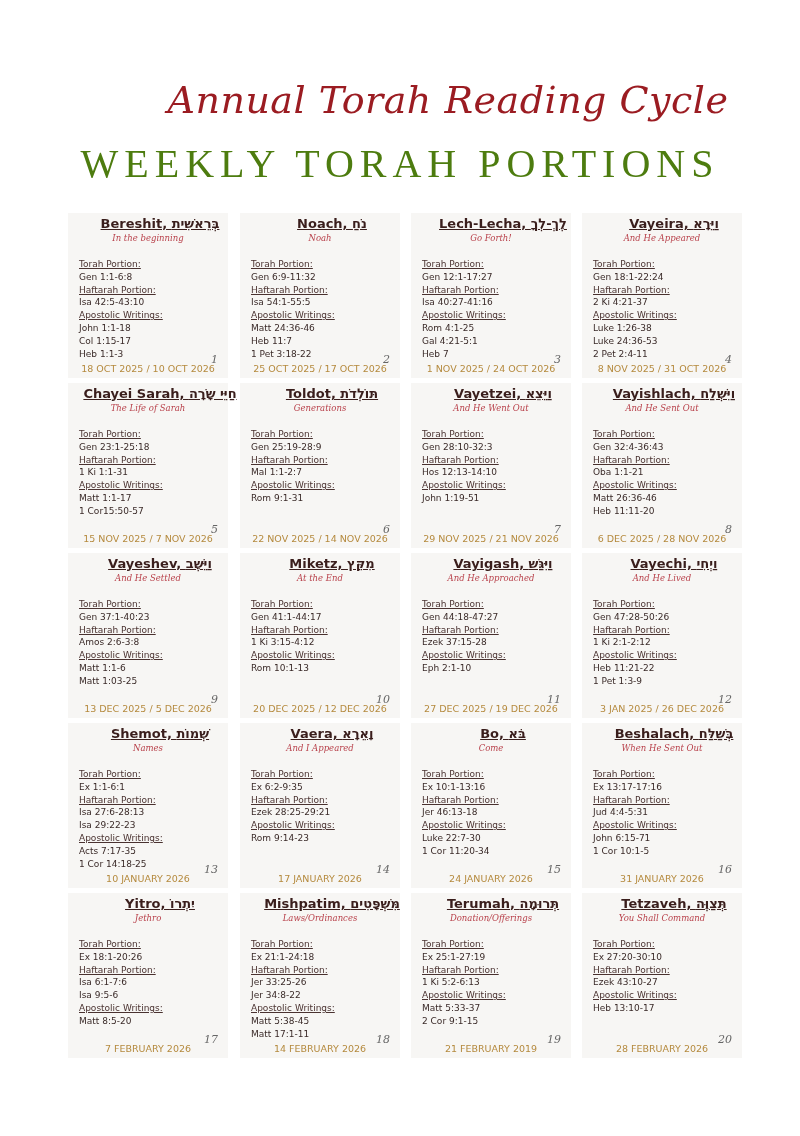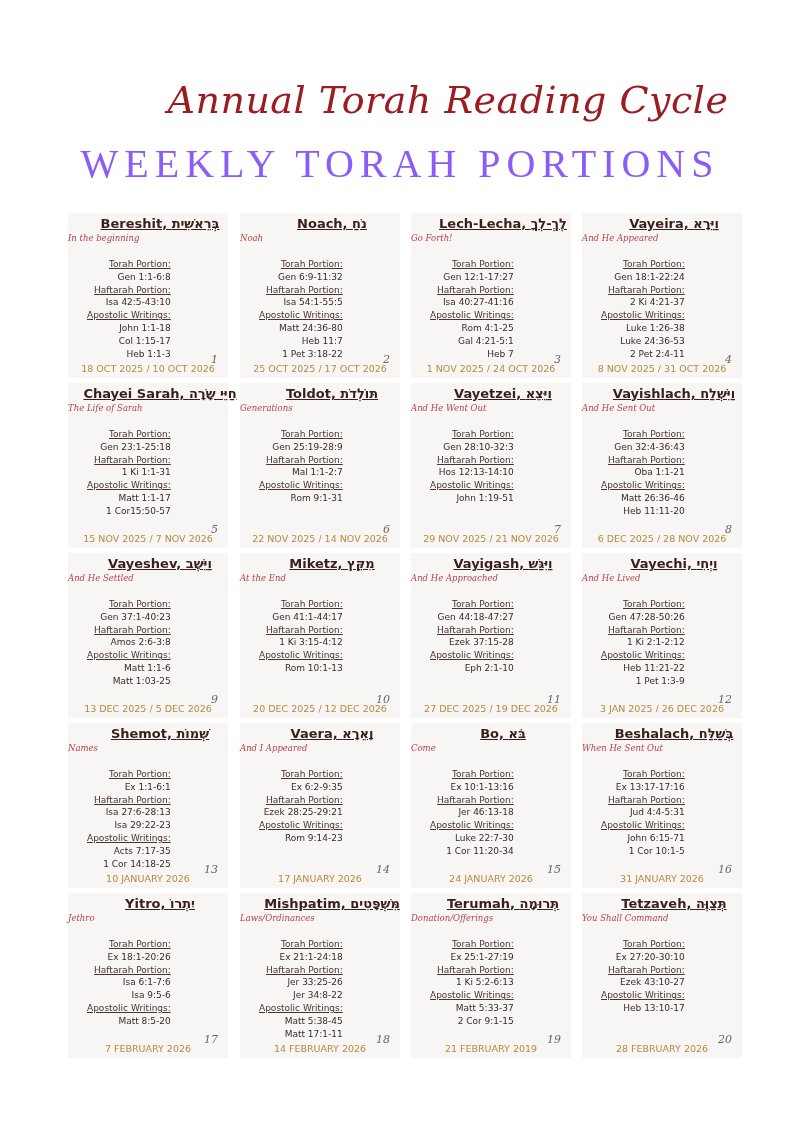--- a/index.html
+++ b/index.html
@@ -1,25 +1,25 @@
 <!DOCTYPE html>
 <html><head>
 <meta charset="utf-8">
 <style>
   html,body{margin:0;padding:0;background:#ffffff;}
   body{width:800px;height:1136px;position:relative;overflow:hidden;font-family:"DejaVu Sans",sans-serif;}
   .title-script{position:absolute;left:0;top:78px;width:800px;text-align:center;
     font-family:"DejaVu Serif",serif;font-style:italic;font-size:38px;color:#9b1c22;letter-spacing:0.5px;padding-left:48px;}
   .title-main{position:absolute;left:0;top:140px;width:800px;text-align:center;
-    font-family:"Liberation Serif",serif;font-size:40px;letter-spacing:6px;color:#8b5cf6;}
+    font-family:"Liberation Serif",serif;font-size:40px;letter-spacing:6px;color:#4d7c0f;}
   .grid{position:absolute;left:68px;top:213px;width:674px;}
   .card{position:absolute;width:160px;height:165px;background:#f7f6f4;box-sizing:border-box;}
   .card .name{position:absolute;left:12px;top:3px;width:100%;text-align:center;font-weight:bold;font-size:13px;color:#3a1e1c;white-space:nowrap;text-decoration:underline;}
-  .card .meaning{position:absolute;left:0;top:20px;width:100%;font-family:"DejaVu Serif",serif;font-style:italic;font-size:8.5px;color:#b8404a;white-space:nowrap;}
-  .card .body{position:absolute;left:19px;top:45px;font-size:9px;line-height:12.8px;color:#3a2a28;text-align:right;}
+  .card .meaning{position:absolute;left:0;top:20px;width:100%;text-align:center;font-family:"DejaVu Serif",serif;font-style:italic;font-size:8.5px;color:#b8404a;white-space:nowrap;}
+  .card .body{position:absolute;left:11px;top:45px;font-size:9px;line-height:12.8px;color:#3a2a28;}
   .card .body .h{text-decoration:underline;color:#4a3230;}
   .card .date{position:absolute;left:0;bottom:4px;width:100%;text-align:center;font-weight:normal;font-size:9.5px;color:#b58a3e;white-space:nowrap;}
   .card .num{position:absolute;right:10px;bottom:12px;font-family:"DejaVu Serif",serif;font-style:italic;font-size:11px;color:#666;}
 </style>
 </head>
 <body>
 
 <div class="title-script">Annual Torah Reading Cycle</div>
 <div class="title-main">WEEKLY TORAH PORTIONS</div>
 
@@ -42,21 +42,21 @@
     </div>
     <div class="card" style="left: 172px; top: 0px;">
       <div class="name">Noach, נֹחַ</div>
       <div class="meaning">Noah</div>
       <div class="body">
         <div class="h">Torah Portion:</div>
         <div>Gen 6:9-11:32</div>
         <div class="h">Haftarah Portion:</div>
         <div>Isa 54:1-55:5</div>
         <div class="h">Apostolic Writings:</div>
-        <div>Matt 24:36-80</div>
+        <div>Matt 24:36-46</div>
         <div>Heb 11:7</div>
         <div>1 Pet 3:18-22</div>
       </div>
       <div class="num">2</div>
       <div class="date">25 OCT 2025 / 17 OCT 2026</div>
     </div>
     <div class="card" style="left: 343px; top: 0px;">
       <div class="name">Lech-Lecha, לֶךְ-לְךָ</div>
       <div class="meaning">Go Forth!</div>
       <div class="body">

